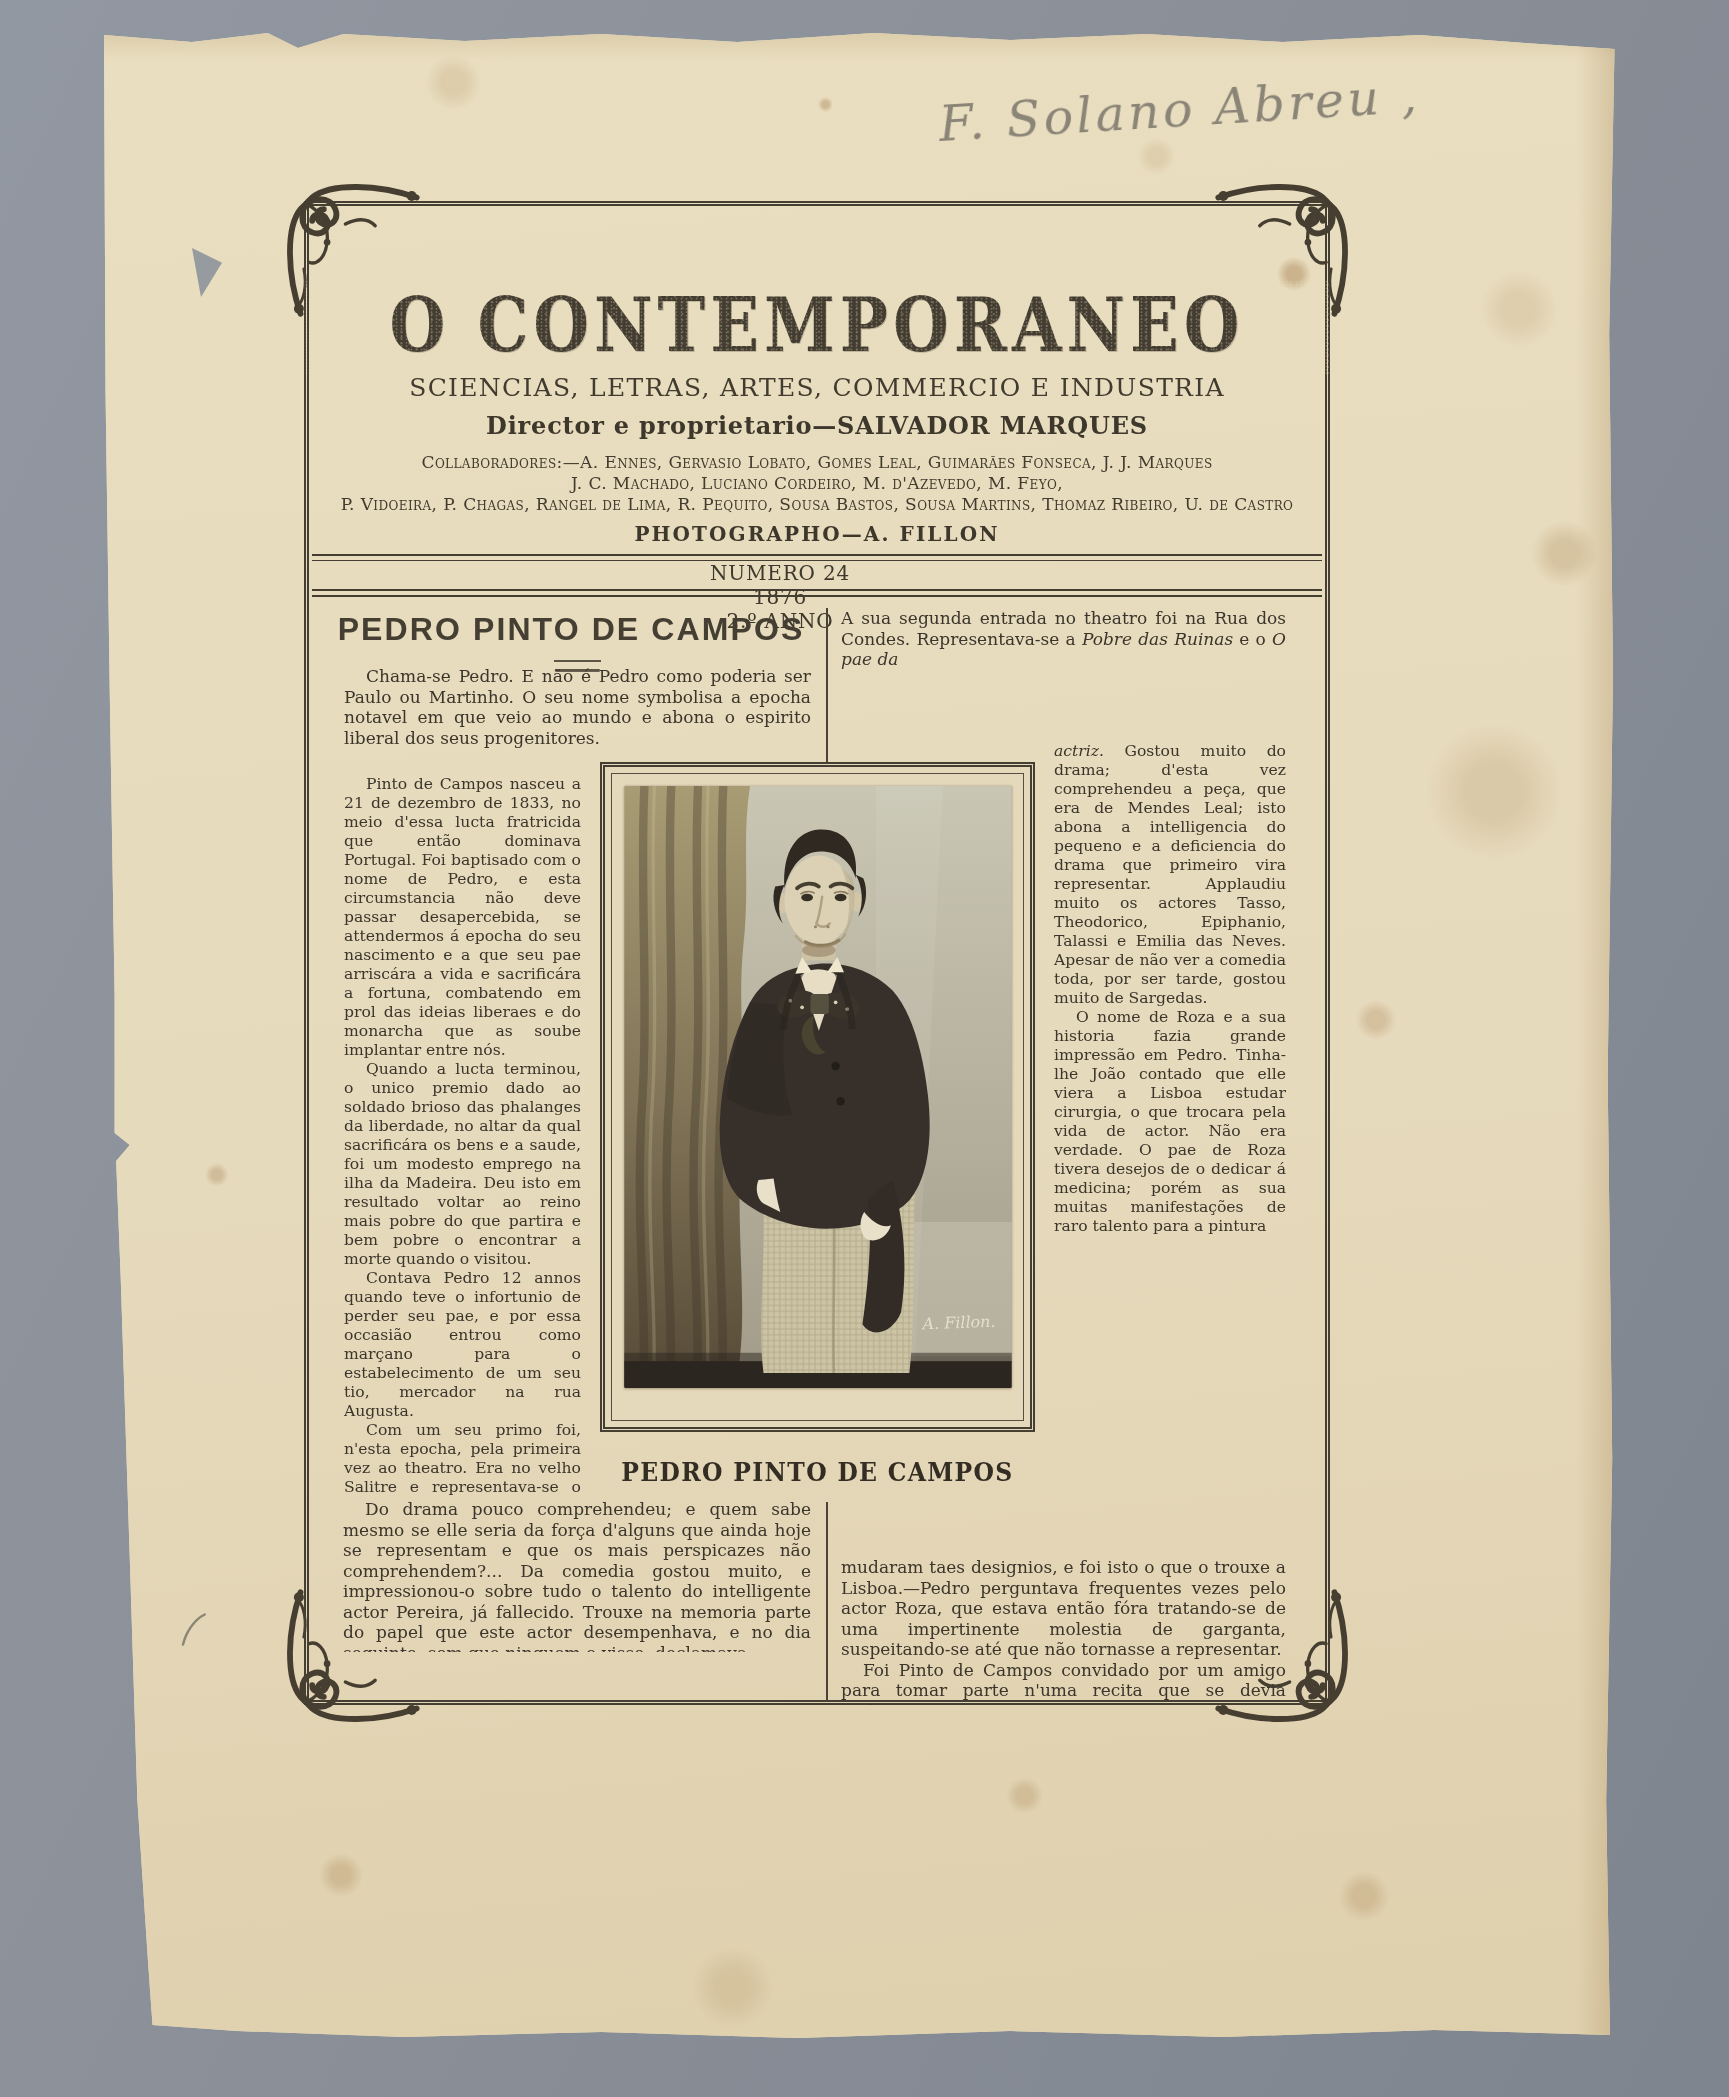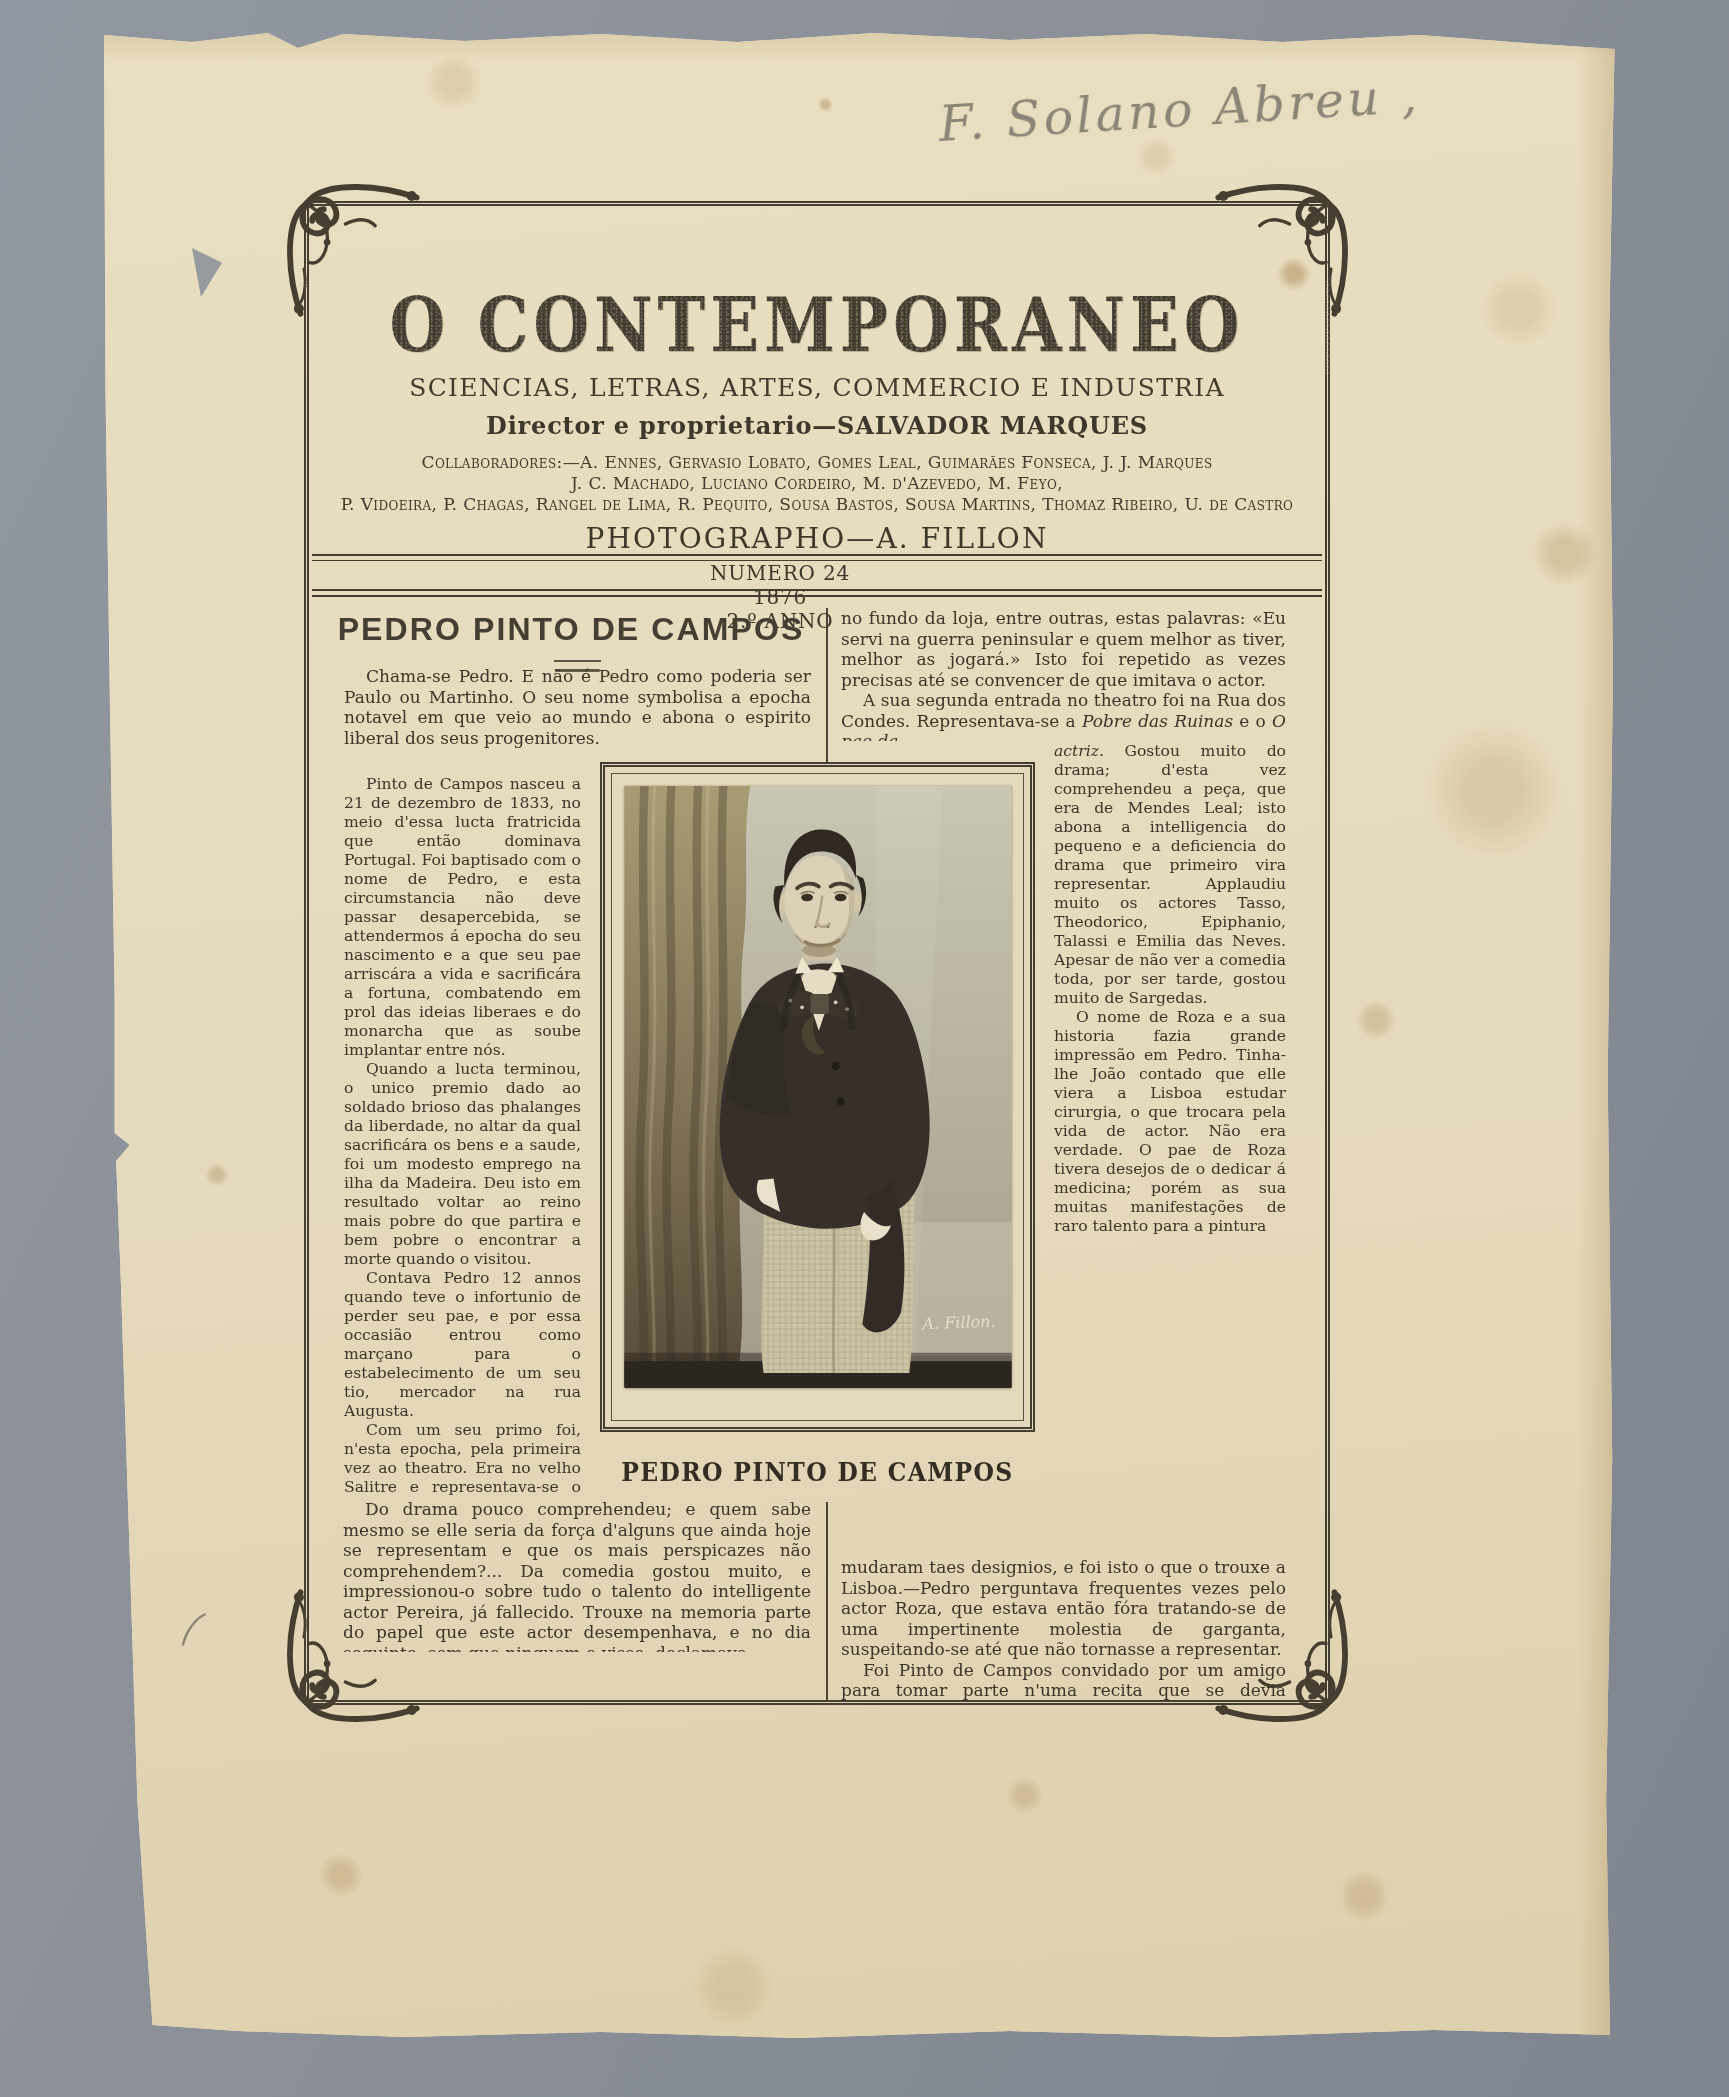--- a/index.html
+++ b/index.html
@@ -60,21 +60,21 @@
   .mh-title .stretch{display:inline-block;transform:scaleY(1.18);transform-origin:center top;
     text-shadow:0.8px 0.8px 0 rgba(67,60,48,.25);}
   .mh-title::after{content:"";position:absolute;inset:0;
     background-image:radial-gradient(rgba(231,220,192,.95) 0.8px, transparent 1.3px),
       radial-gradient(rgba(231,220,192,.8) 0.8px, transparent 1.2px);
     background-size:5px 3.4px,7.6px 5.9px;background-position:0 0,2.5px 1.7px;opacity:.35;}
   .mh-sub{top:341px;font-size:25px;letter-spacing:1.3px;color:#423b2f;}
   .mh-dir{top:379px;font-size:24px;font-weight:bold;letter-spacing:0.8px;color:#3e382c;text-align:center;}
   .mh-collab{font-variant:small-caps;font-size:17px;letter-spacing:0.4px;color:#423b2f;}
   .mh-c1{top:420px;} .mh-c2{top:441px;} .mh-c3{top:462px;}
-  .mh-photog{top:490px;font-size:28px;letter-spacing:2.1px;color:#3e382c;}
+  .mh-photog{top:490px;font-size:20px;letter-spacing:2.1px;color:#3e382c;font-weight:bold;}
   .rule{position:absolute;left:211px;width:1010px;box-sizing:border-box;}
   .rule.r1{top:522px;height:6.7px;border-top:2.5px solid #443d31;border-bottom:1.7px solid #443d31;}
   .rule.r2{top:557px;height:7.6px;border-top:2.5px solid #443d31;border-bottom:2.5px solid #443d31;}
   .issue{position:absolute;left:211px;top:529px;width:1010px;height:27px;
     display:flex;justify-content:space-between;align-items:center;
     padding:0 99px 0 25px;box-sizing:border-box;
     font-size:20px;letter-spacing:0.8px;color:#3e382d;flex-direction:column;}
   .headline{position:absolute;left:231px;top:579px;width:478px;text-align:center;
     font-family:"Liberation Sans",sans-serif;font-weight:700;font-size:32px;
     letter-spacing:2.1px;color:#453f33;}
@@ -201,21 +201,20 @@
     <div class="tcol narrow" id="left-side">
         <p class="bp">Pinto de Campos nasceu a 21 de dezembro de 1833, no meio d'essa lucta fratricida que então dominava Portugal. Foi baptisado com o nome de Pedro, e esta circumstancia não deve passar desapercebida, se attendermos á epocha do seu nascimento e a que seu pae arriscára a vida e sacrificára a fortuna, combatendo em prol das ideias liberaes e do monarcha que as soube implantar entre nós.</p>
         <p class="bp">Quando a lucta terminou, o unico premio dado ao soldado brioso das phalanges da liberdade, no altar da qual sacrificára os bens e a saude, foi um modesto emprego na ilha da Madeira. Deu isto em resultado voltar ao reino mais pobre do que partira e bem pobre o encontrar a morte quando o visitou.</p>
         <p class="bp">Contava Pedro 12 annos quando teve o infortunio de perder seu pae, e por essa occasião entrou como marçano para o estabelecimento de um seu tio, mercador na rua Augusta.</p>
         <p class="bp">Com um seu primo foi, n'esta epocha, pela primeira vez ao theatro. Era no velho Salitre e representava-se o drama <i>Ruinas de Babylonia</i> e a comedia .</p>
       </div>
     <div class="tcol" id="left-below">
         <p class="bp">Do drama pouco comprehendeu; e quem sabe mesmo se elle seria da força d'alguns que ainda hoje se representam e que os mais perspicazes não comprehendem?... Da comedia gostou muito, e impressionou-o sobre tudo o talento do intelligente actor Pereira, já fallecido. Trouxe na memoria parte do papel que este actor desempenhava, e no dia seguinte, sem que ninguem o visse, declamava</p>
       </div>
     <div class="tcol nofirst" id="right-top">
-        <p class="bp">no fundo da loja, entre outras, estas palavras: «Eu servi na guerra peninsular e quem melhor as tiver, melhor as jogará.» Isto foi repetido as vezes precisas até se convencer de que imitava o actor.</p>
         <p class="bp">A sua segunda entrada no theatro foi na Rua dos Condes. Representava-se a <i>Pobre das Ruinas</i> e o <i>O pae da</i></p>
       </div>
     <div class="tcol narrow nofirst" id="right-side">
         <p class="bp"><i>actriz</i>. Gostou muito do drama; d'esta vez comprehendeu a peça, que era de Mendes Leal; isto abona a intelligencia do pequeno e a deficiencia do drama que primeiro vira representar. Applaudiu muito os actores Tasso, Theodorico, Epiphanio, Talassi e Emilia das Neves. Apesar de não ver a comedia toda, por ser tarde, gostou muito de Sargedas.</p>
         <p class="bp">O nome de Roza e a sua historia fazia grande impressão em Pedro. Tinha-lhe João contado que elle viera a Lisboa estudar cirurgia, o que trocara pela vida de actor. Não era verdade. O pae de Roza tivera desejos de o dedicar á medicina; porém as sua muitas manifestações de raro talento para a pintura</p>
       </div>
     <div class="tcol nofirst" id="right-below">
         <p class="bp">mudaram taes designios, e foi isto o que o trouxe a Lisboa.—Pedro perguntava frequentes vezes pelo actor Roza, que estava então fóra tratando-se de uma impertinente molestia de garganta, suspeitando-se até que não tornasse a representar.</p>
         <p class="bp">Foi Pinto de Campos convidado por um amigo para tomar parte n'uma recita que se devia realisar n'um quinto</p>
       </div>

